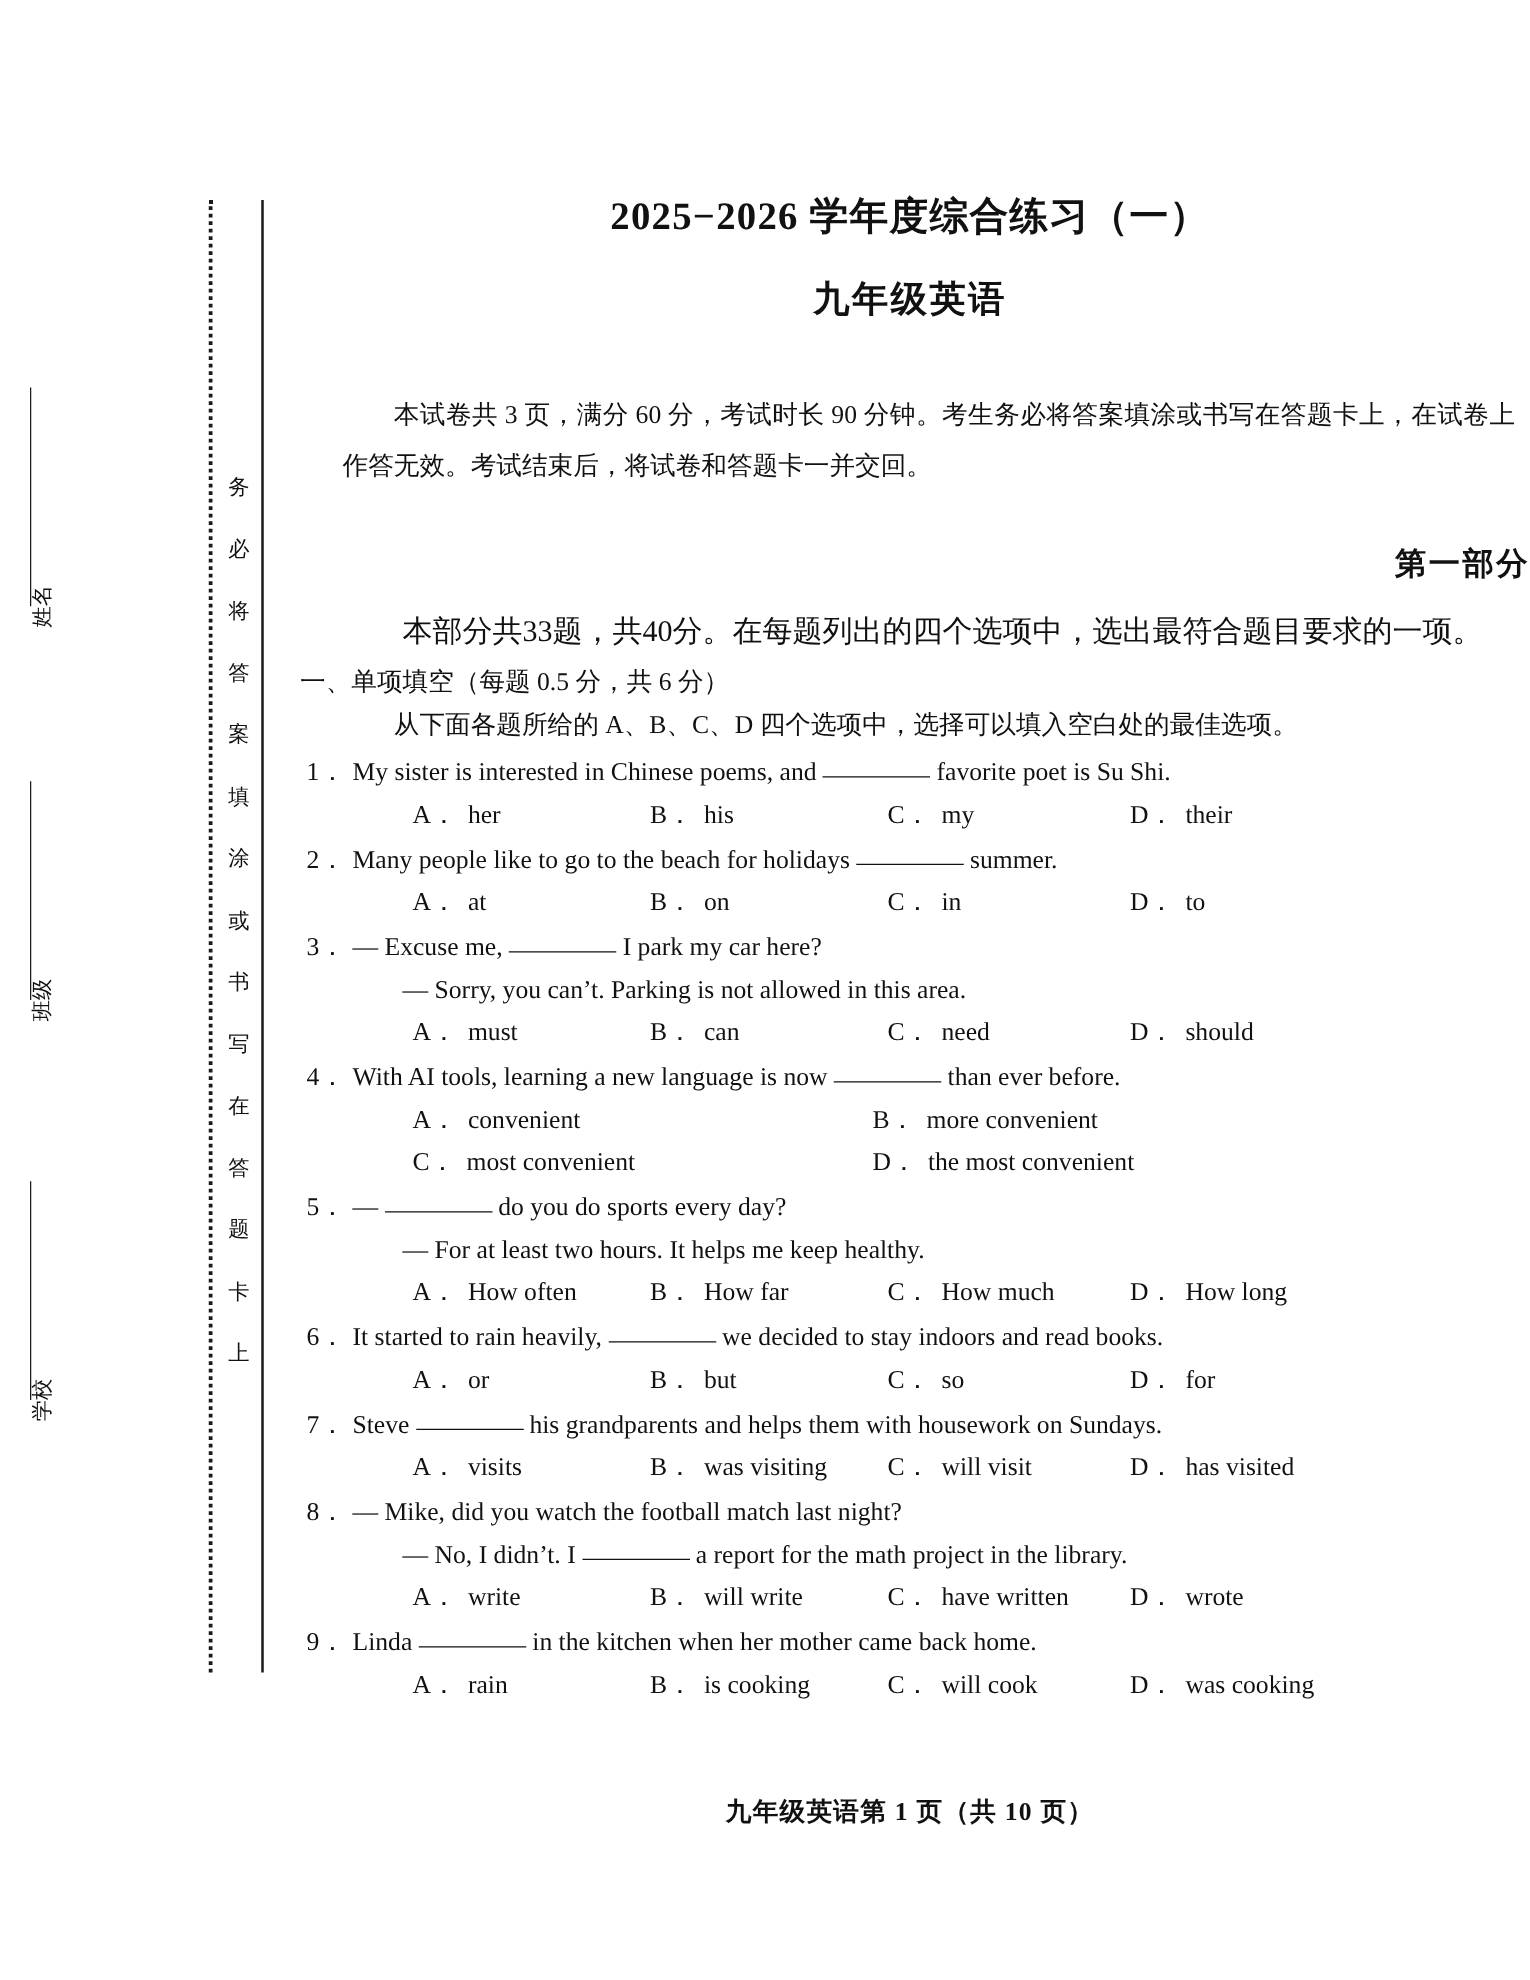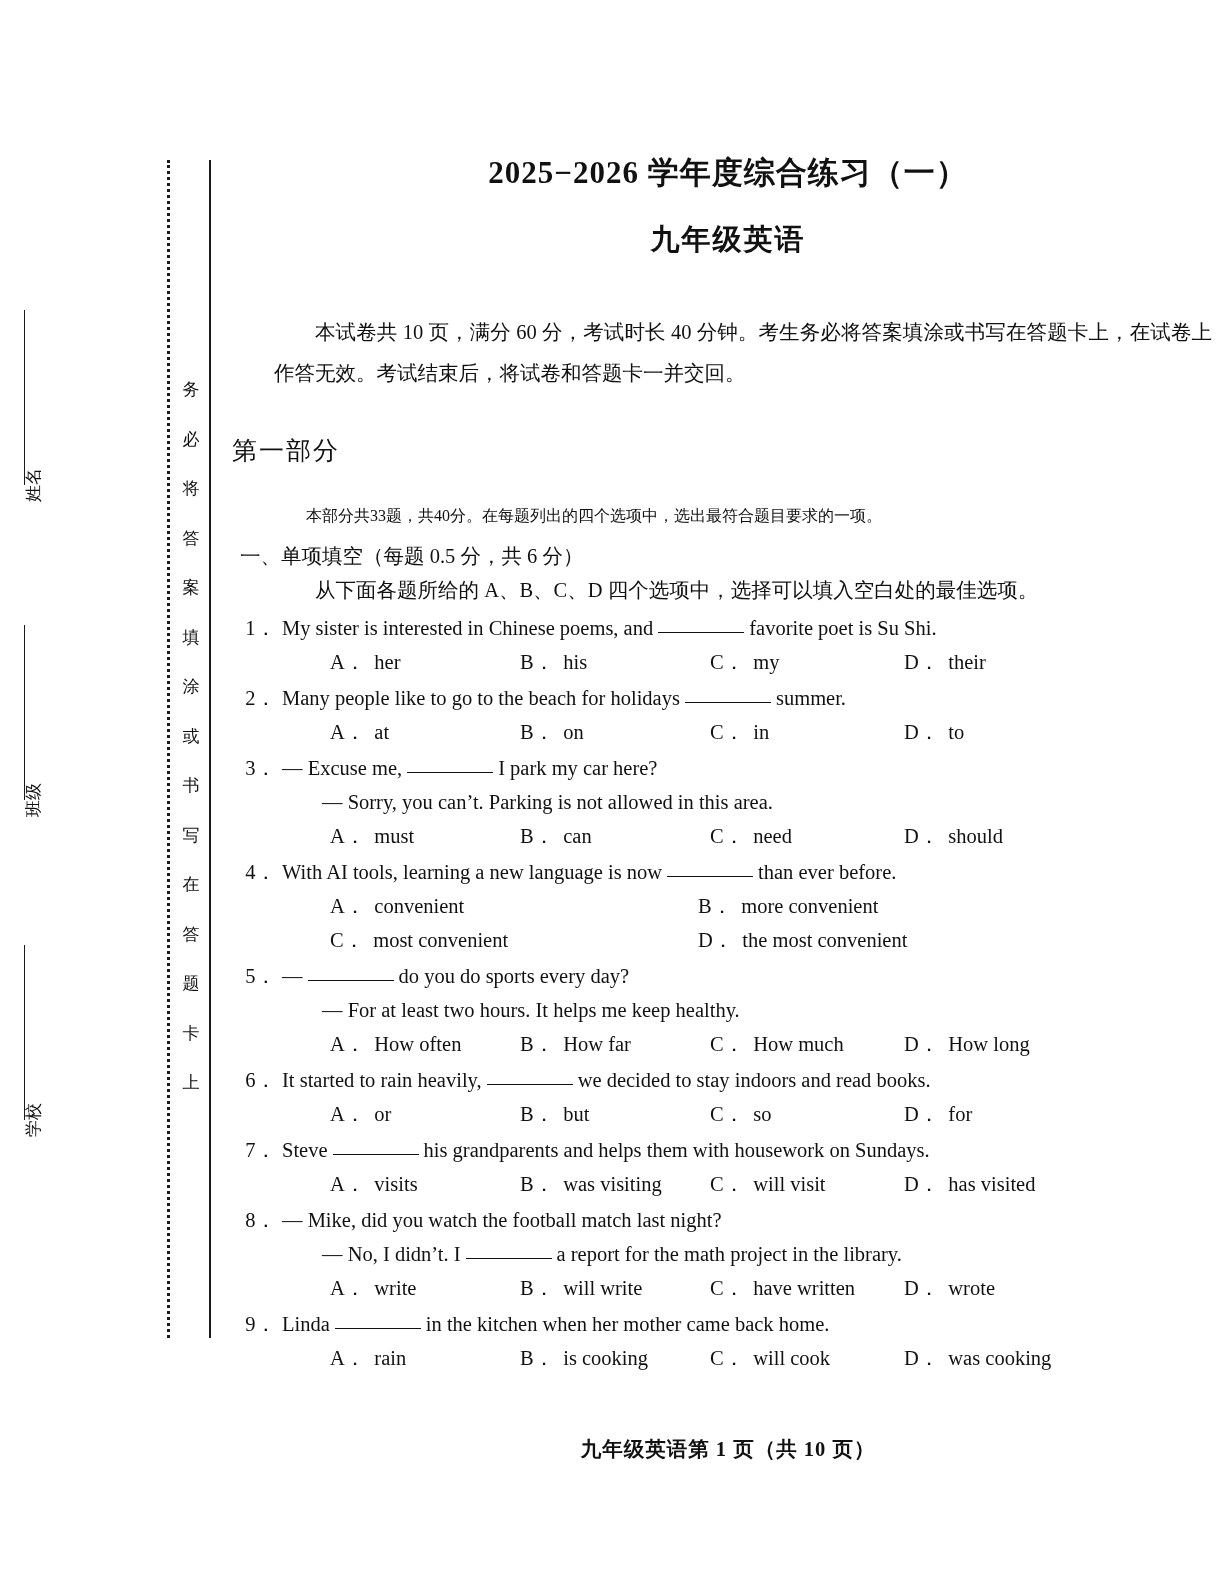--- a/index.html
+++ b/index.html
@@ -116,30 +116,30 @@
   #exam-instructions {
     margin: 52px 12px 0 42px;
     font-size: 20.5px;
     line-height: 41px;
     text-indent: 2em;
     text-align: justify;
   }
 
   #part-heading {
     margin: 40px 0 0 0;
-    text-align: left;
+    text-align: right;
     font-family: "Liberation Sans", "DejaVu Sans", sans-serif;
-    font-weight: normal;
+    font-weight: bold;
     font-size: 25px;
     letter-spacing: 2px;
   }
 
   #part-desc {
-    margin: 32px 12px 0 42px;
-    font-size: 16px;
+    margin: 22px 12px 0 42px;
+    font-size: 24px;
     line-height: 34px;
     text-indent: 2em;
   }
 
   #section-heading {
     margin: 6px 0 0 8px;
     font-size: 20.5px;
     line-height: 34px;
   }
 
@@ -248,21 +248,21 @@
     <div class="rule"></div>
     <div class="lbl">学校</div>
   </div>
 </div>
 
 <div id="paper">
 
   <h1 id="exam-title">2025−2026 学年度综合练习（一）</h1>
   <h2 id="exam-subtitle">九年级英语</h2>
 
-  <p id="exam-instructions">本试卷共 10 页，满分 60 分，考试时长 40 分钟。考生务必将答案填涂或书写在答题卡上，在试卷上作答无效。考试结束后，将试卷和答题卡一并交回。</p>
+  <p id="exam-instructions">本试卷共 3 页，满分 60 分，考试时长 90 分钟。考生务必将答案填涂或书写在答题卡上，在试卷上作答无效。考试结束后，将试卷和答题卡一并交回。</p>
 
   <h3 id="part-heading">第一部分</h3>
 
   <p id="part-desc">本部分共33题，共40分。在每题列出的四个选项中，选出最符合题目要求的一项。</p>
 
   <div id="section-heading">一、单项填空（每题 0.5 分，共 6 分）</div>
 
   <p id="section-desc">从下面各题所给的 A、B、C、D 四个选项中，选择可以填入空白处的最佳选项。</p>
 
   <div id="questions">

